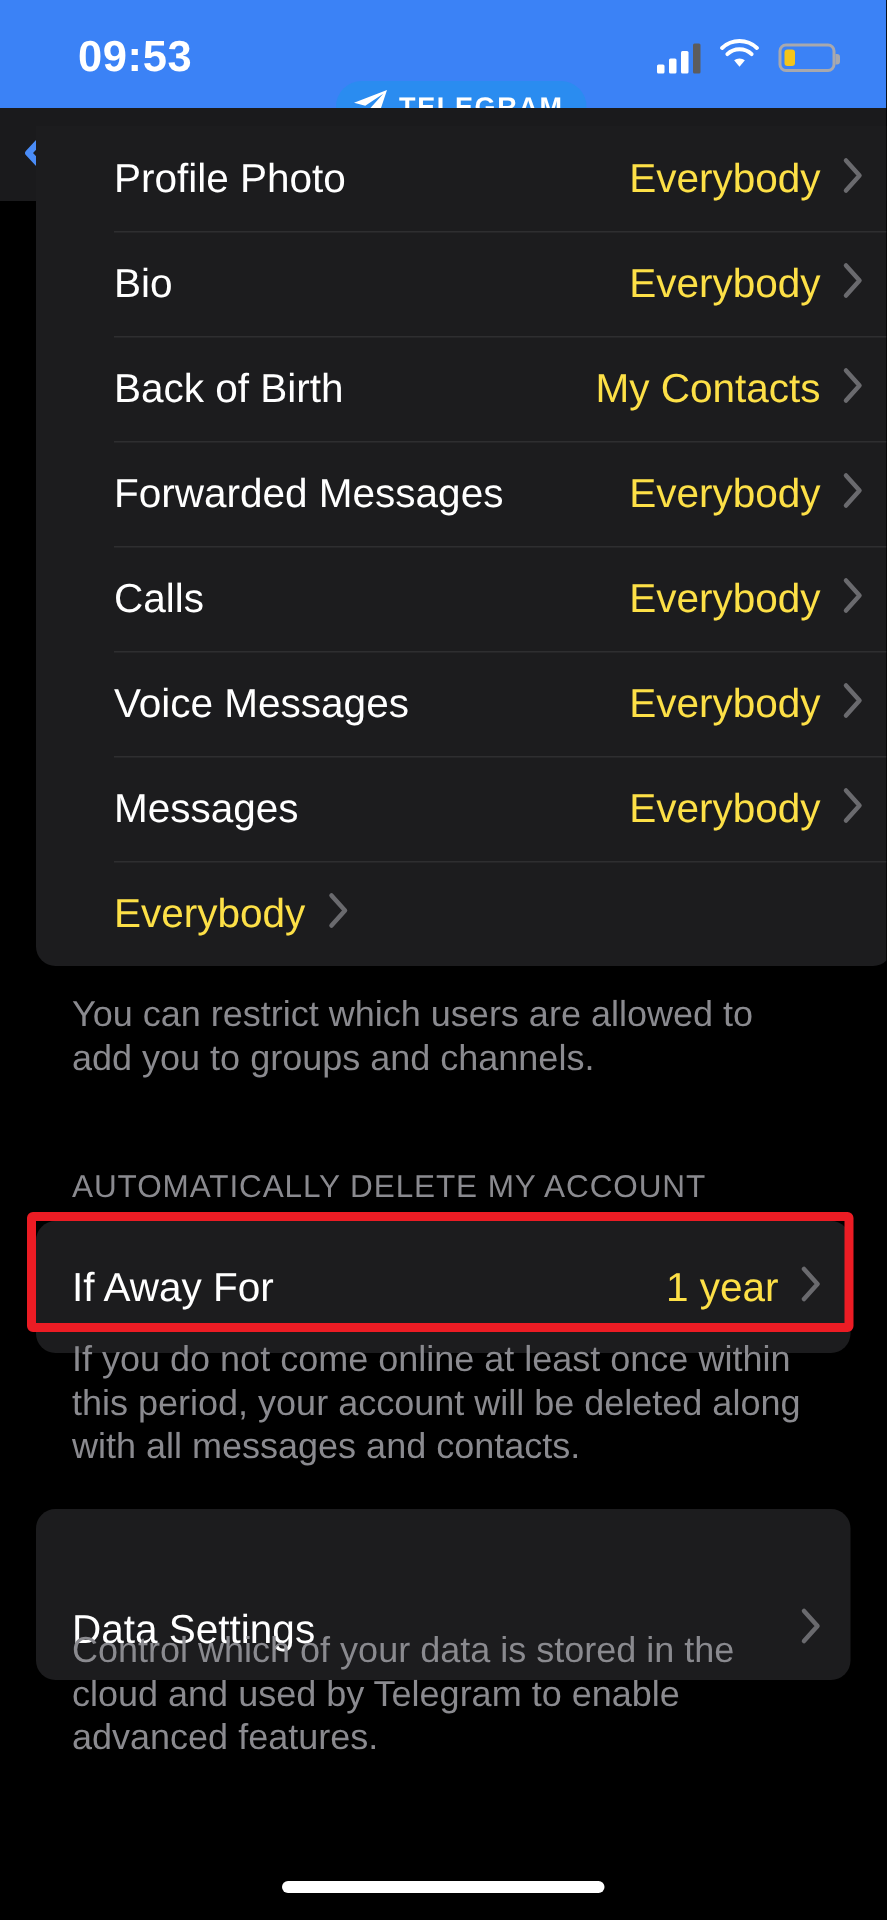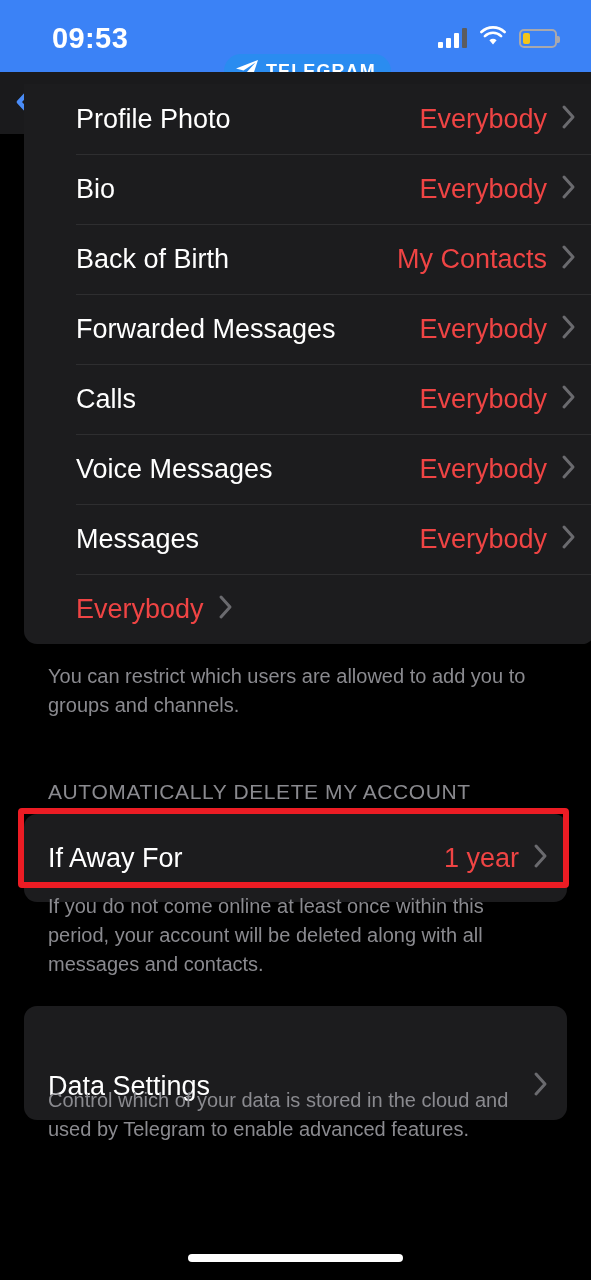--- a/index.html
+++ b/index.html
@@ -183,31 +183,31 @@
     background: #2e2e30;
   }
   .row .row-label {
     font-size: 27px;
     color: #ffffff;
     flex: 1;
     white-space: nowrap;
   }
   .row .row-value {
     font-size: 27px;
-    color: #ef4444;
+    color: #fde047;
     margin-right: 14px;
     white-space: nowrap;
   }
   .row .chev { display: block; flex: none; }
 
   .footer-text {
     position: absolute;
     left: 48px;
     width: 500px;
-    font-size: 20px;
+    font-size: 24px;
     line-height: 29px;
     color: #8a8a8f;
   }
   .section-header {
     position: absolute;
     left: 48px;
     font-size: 21px;
     letter-spacing: 0.6px;
     color: #8a8a8f;
     text-transform: uppercase;

